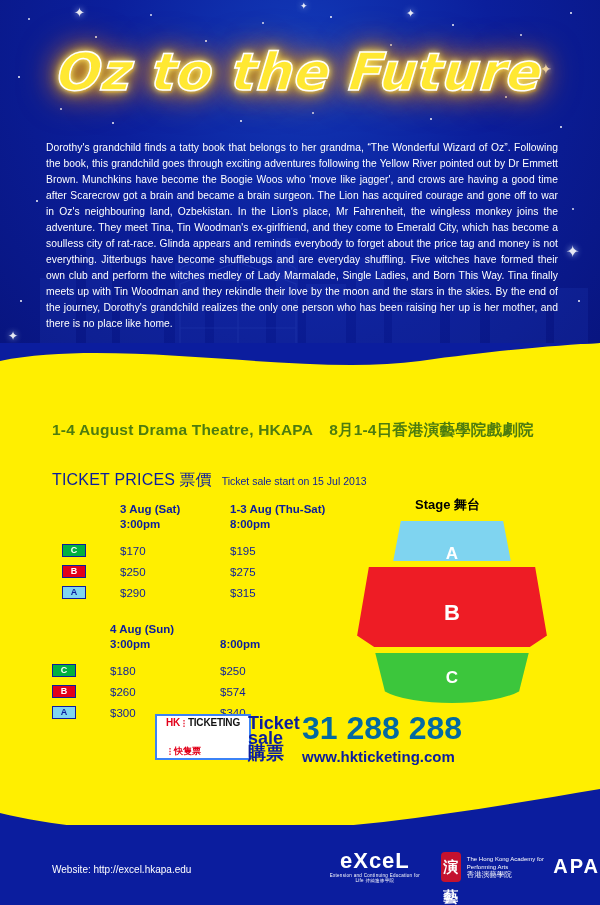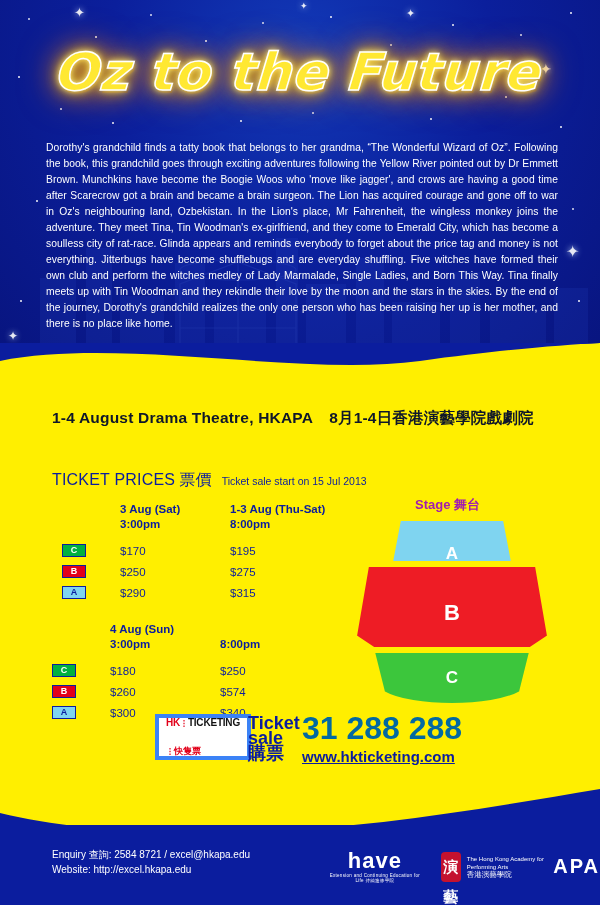--- a/index.html
+++ b/index.html
@@ -100,22 +100,22 @@
   }
   .yellow-bottom-curve {
     position: absolute;
     bottom: -1px; left: 0;
     width: 600px; height: 60px;
     display: block;
   }
 
   .venue-line {
     position: absolute;
-    top: 64px; left: 52px;
-    color: #0f172a;
+    top: 76px; left: 52px;
+    color: #4d7c0f;
     font-size: 15.5px;
     font-weight: bold;
     letter-spacing: 0.2px;
   }
   .venue-line .cn { margin-left: 16px; }
 
   .ticket-prices-row {
     position: absolute;
     top: 126px; left: 52px;
     display: flex;
@@ -163,21 +163,21 @@
     line-height: 11px;
     text-align: center;
     color: #ffffff;
   }
   .pb-row { position: relative; }
 
   
   .stage-label {
     position: absolute;
     top: 152px; left: 415px;
-    color: #a21caf;
+    color: #000000;
     font-size: 13px;
     font-weight: bold;
   }
   .seatmap {
     position: absolute;
     top: 172px; left: 352px;
     width: 200px; height: 196px;
   }
   .seat-letter {
     position: absolute;
@@ -190,21 +190,21 @@
   .sl-a { top: 28px; left: 85px; }
   .sl-b { top: 84px; left: 85px; font-size: 22px; }
   .sl-c { top: 152px; left: 85px; }
 
   
   .hkt-box {
     position: absolute;
     top: 370px; left: 155px;
     width: 96px; height: 46px;
     background: #ffffff;
-    border: 4px solid #3b82f6;
+    border: 2px solid #3b82f6;
     display: flex;
     align-items: center;
     justify-content: center;
   }
   .hkt-inner { text-align: left; line-height: 1.05; }
   .hkt-line1 { font-size: 10px; font-weight: bold; color: #111111; letter-spacing: -0.2px; }
   .hkt-line1 .hk { color: #e2001a; }
   .hkt-line2 { font-size: 9px; color: #e2001a; font-weight: bold; margin-top: 18px; }
   .hkt-dots { color: #e2001a; font-size: 8px; }
 
@@ -223,21 +223,20 @@
     font-size: 32px;
     font-weight: bold;
     letter-spacing: 0px;
   }
   .weburl {
     position: absolute;
     top: 404px; left: 302px;
     color: #0b1d9e;
     font-size: 15px;
     font-weight: bold;
-    text-decoration: underline;
   }
 
   
   .bottom-section {
     position: absolute;
     bottom: 0; left: 0;
     width: 600px; height: 80px;
     background: #0b1d9e;
     z-index: 4;
   }
@@ -439,26 +438,25 @@
     <div class="hotline">31 288 288</div>
     <div class="weburl">www.hkticketing.com</div>
 
     <svg class="yellow-bottom-curve" viewBox="0 0 600 60" preserveAspectRatio="none">
       <path d="M0,60 L600,60 L600,4 C470,26 330,50 190,48 C110,47 50,40 0,28 Z" fill="#0b1d9e"></path>
     </svg>
   </div>
 
   <div class="bottom-section">
     <div class="enquiry">
-      <div>Enquiry 查詢: 2584 8721 / excel@hkapa.edu</div>
       <div>Website: http://excel.hkapa.edu</div>
     </div>
     <div class="logos">
       <div class="logo-excel">
-        <div class="lx">have</div>
+        <div class="lx">eXceL</div>
         <div class="lsub">Extension and Continuing Education for Life 持續進修學院</div>
       </div>
       <div class="logo-hkapa">
         <div class="hkapa-seal">演藝</div>
         <div class="hkapa-text">
           <div>The Hong Kong Academy for Performing Arts</div>
           <div class="cn">香港演藝學院</div>
         </div>
         <div class="apa-mark">APA</div>
       </div>

